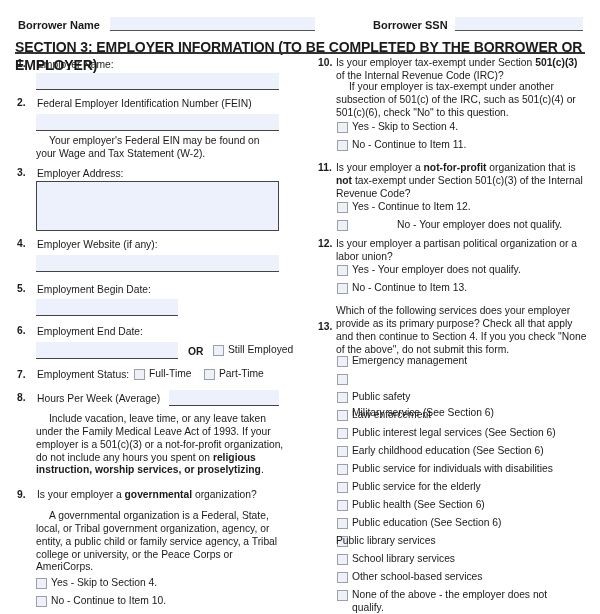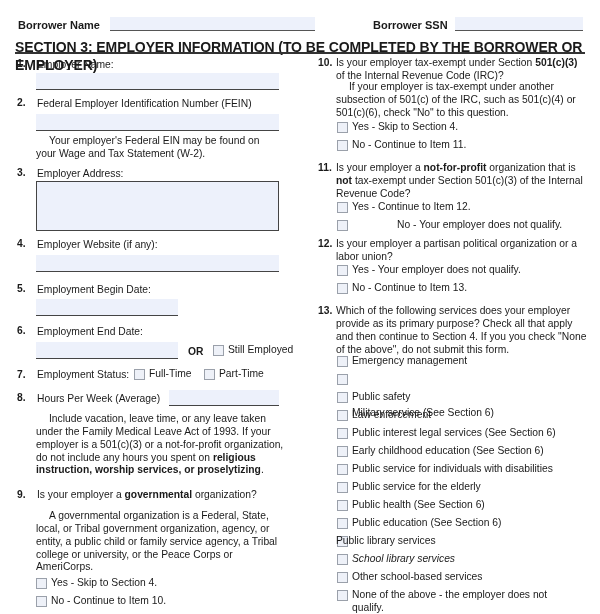--- a/index.html
+++ b/index.html
@@ -98,21 +98,21 @@
 <span class="cb" style="left:337px;top:220px;"></span>
 <span class="cbl" style="left:352px;top:219px;padding-left:45px;">No - Your employer does not qualify.</span>
 
 <span class="num" style="left:318px;top:238px;">12.</span>
 <div class="lbl" style="left:336px;top:238px;width:250px;">Is your employer a partisan political organization or a labor union?</div>
 <span class="cb" style="left:337px;top:265px;"></span>
 <span class="cbl" style="left:352px;top:264px;">Yes - Your employer does not qualify.</span>
 <span class="cb" style="left:337px;top:283px;"></span>
 <span class="cbl" style="left:352px;top:282px;">No - Continue to Item 13.</span>
 
-<span class="num" style="left:318px;top:305px;">13.</span>
+<span class="num" style="left:318px;top:321px;">13.</span>
 <div class="lbl" style="left:336px;top:305px;width:252px;">Which of the following services does your employer provide as its primary purpose? Check all that apply and then continue to Section 4. If you you check "None of the above", do not submit this form.</div>
 
 <span class="cb" style="left:337px;top:356px;"></span>
 <span class="cbl" style="left:352px;top:355px;">Emergency management</span>
 <span class="cb" style="left:337px;top:374px;"></span>
 <span class="cbl" style="left:352px;top:373px;margin-top:34px;">Military service (See Section 6)</span>
 <span class="cb" style="left:337px;top:392px;"></span>
 <span class="cbl" style="left:352px;top:391px;">Public safety</span>
 <span class="cb" style="left:337px;top:410px;"></span>
 <span class="cbl" style="left:352px;top:409px;">Law enforcement</span>
@@ -124,17 +124,17 @@
 <span class="cbl" style="left:352px;top:463px;">Public service for individuals with disabilities</span>
 <span class="cb" style="left:337px;top:482px;"></span>
 <span class="cbl" style="left:352px;top:481px;">Public service for the elderly</span>
 <span class="cb" style="left:337px;top:500px;"></span>
 <span class="cbl" style="left:352px;top:499px;">Public health (See Section 6)</span>
 <span class="cb" style="left:337px;top:518px;"></span>
 <span class="cbl" style="left:352px;top:517px;">Public education (See Section 6)</span>
 <span class="cb" style="left:337px;top:536px;"></span>
 <span class="cbl" style="left:336px;top:535px;">Public library services</span>
 <span class="cb" style="left:337px;top:554px;"></span>
-<span class="cbl" style="left:352px;top:553px;font-style:italic;">School library services</span>
+<span class="cbl" style="left:352px;top:553px;">School library services</span>
 <span class="cb" style="left:337px;top:572px;"></span>
 <span class="cbl" style="left:352px;top:571px;">Other school-based services</span>
 <span class="cb" style="left:337px;top:590px;"></span>
 <span class="cbl" style="left:352px;top:589px;width:215px;">None of the above - the employer does not qualify.</span>
 
 </body></html>

